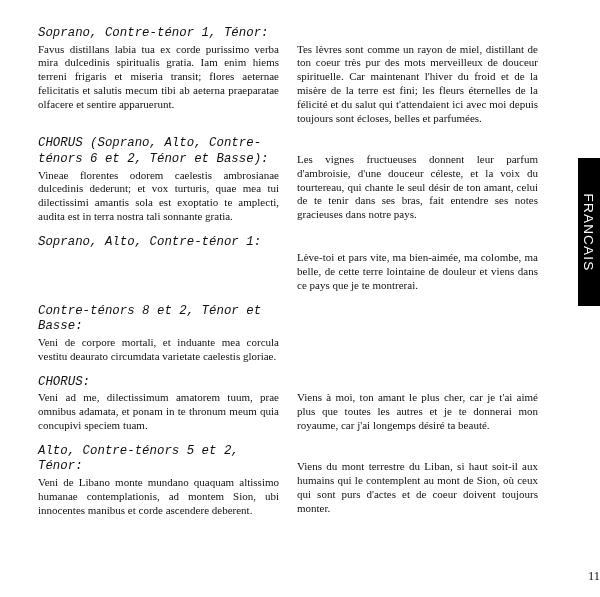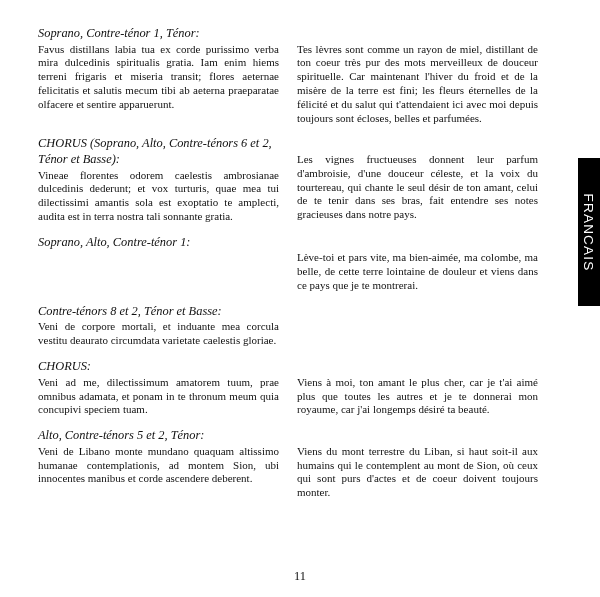--- a/index.html
+++ b/index.html
@@ -34,20 +34,21 @@
   .col {
     width: 241px;
   }
   .col.left { width: 241px; }
   .col.right { width: 241px; }
   .heading {
     font-style: italic;
     font-size: 12.4px;
     line-height: 1.26;
     margin-bottom: 1px;
+    font-family: Liberation Mono, monospace;
   }
   .latin, .french {
     font-size: 11px;
     line-height: 1.255;
     text-align: justify;
     text-justify: inter-word;
     hyphens: none;
   }
   .french {
     text-align: justify;
@@ -72,21 +73,21 @@
     font-family: "Liberation Sans", sans-serif;
     font-size: 13.5px;
     letter-spacing: 1.2px;
     font-weight: 400;
   }
   .page-number {
     position: absolute;
     left: 0;
     right: 0;
     bottom: 13px;
-    text-align: center;
+    text-align: right;
     font-size: 12.4px;
     font-family: "Liberation Serif", serif;
   }
 </style>
 </head>
 <body>
 
 <div class="page">
 
   <div class="content">

